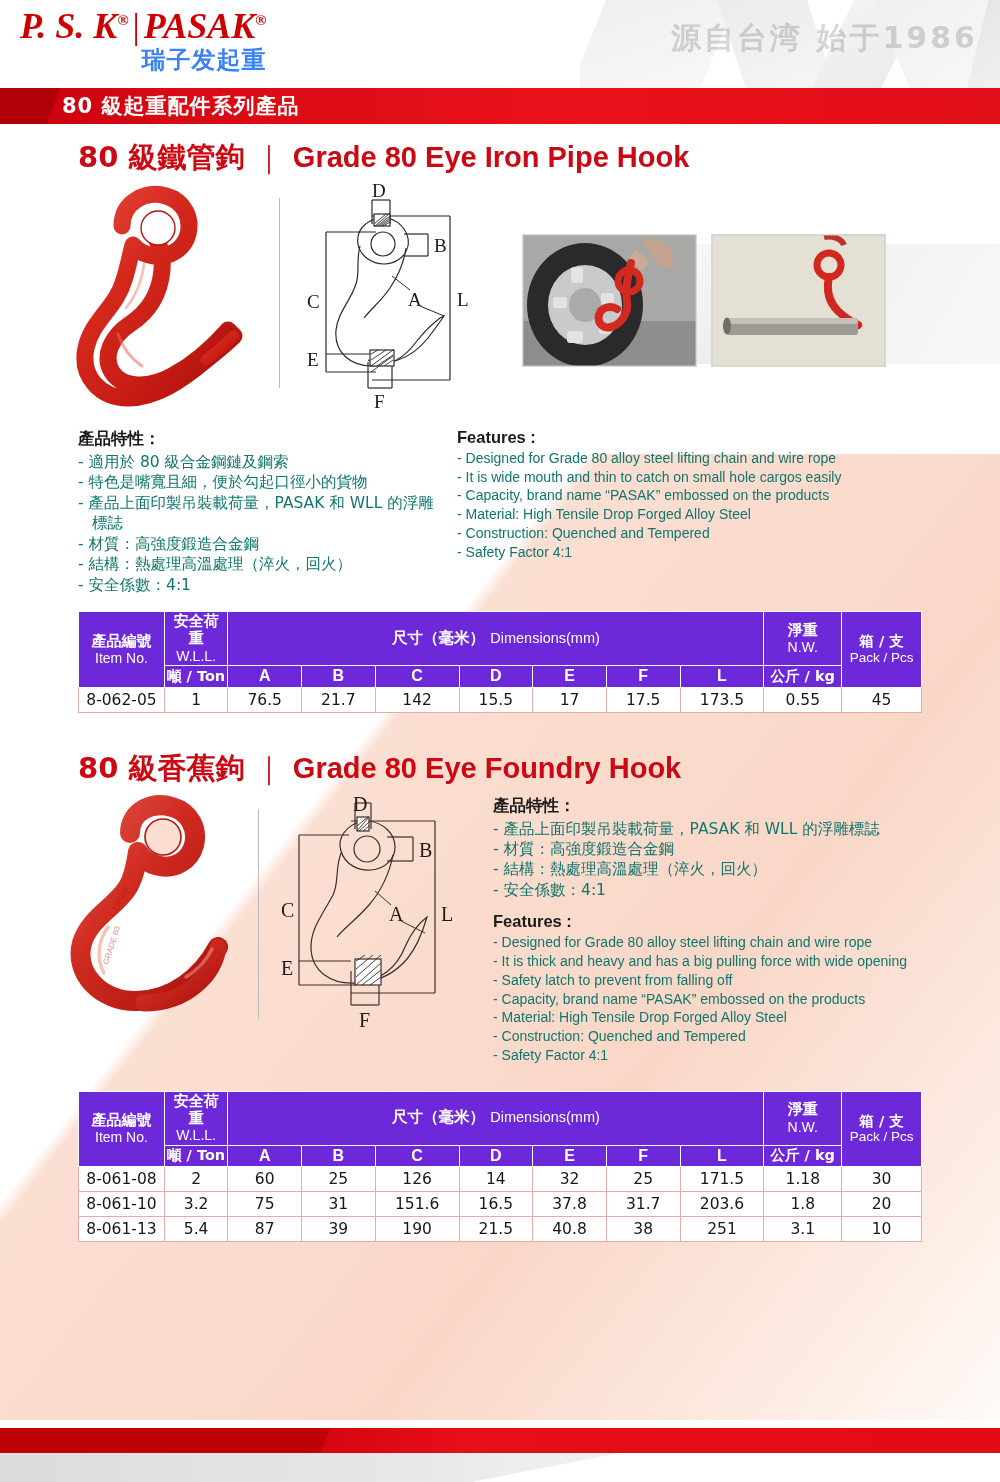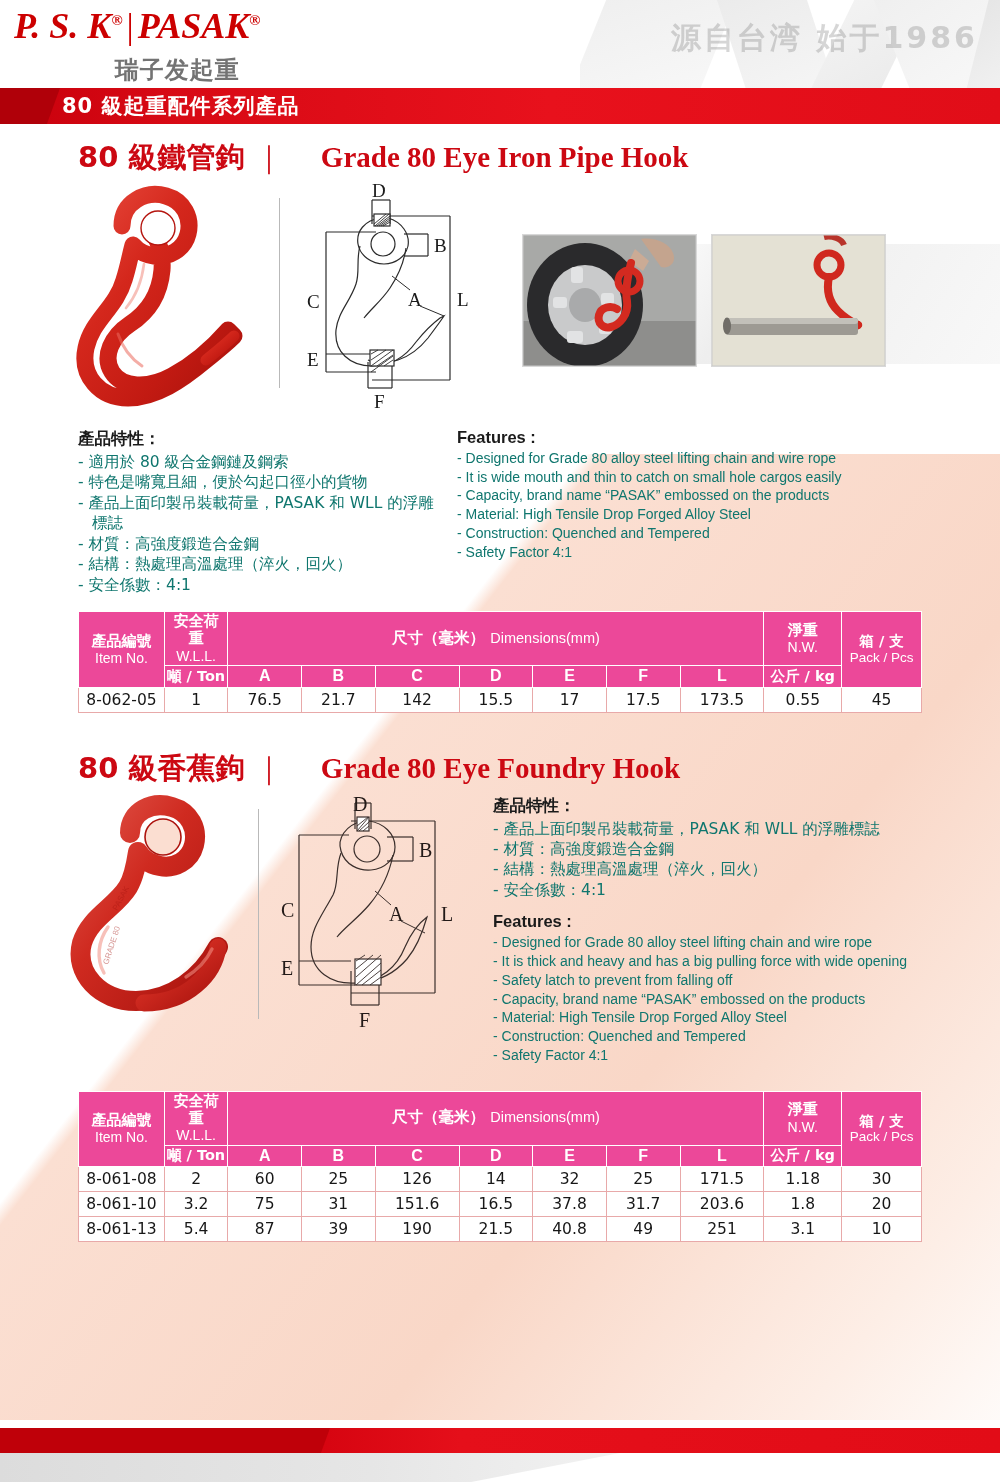--- a/index.html
+++ b/index.html
@@ -41,41 +41,41 @@
     position: absolute;
     right: 22px; top: 18px;
     font-family: "DejaVu Sans", sans-serif;
     font-size: 30px;
     font-weight: bold;
     letter-spacing: 3px;
     color: rgba(120,120,120,0.30);
     white-space: nowrap;
   }
 
-  .logo-block { position: absolute; left: 14px; top: 8px; }
+  .logo-block { position: absolute; left: 20px; top: 8px; }
   .logo-main {
     font-family: "Liberation Serif", serif;
     font-style: italic;
     font-weight: bold;
     font-size: 36px;
     color: #cc0000;
     letter-spacing: 0px;
     line-height: 1;
     white-space: nowrap;
   }
   .logo-main .reg { font-size: 15px; vertical-align: super; font-style: normal; }
   .logo-main .bar { font-style: normal; font-weight: 300; margin: 0 4px; }
   .logo-cn {
     font-family: "DejaVu Sans", sans-serif;
     font-weight: bold;
     font-size: 24px;
-    color: #737373;
-    text-align: center;
+    color: #3b82f6;
+    text-align: right;
     letter-spacing: 1px;
-    margin-top: 10px;
+    margin-top: 0;
     padding-left: 80px;
   }
 
   
   .cat-banner {
     position: relative;
     width: 1000px;
     height: 36px;
     background: linear-gradient(90deg,#c8000c 0%,#d80a15 18%,#e8111c 55%,#e10d18 100%);
     overflow: hidden;
@@ -127,21 +127,21 @@
     padding-top: 18px;
     font-family: "Liberation Serif", serif;
     font-weight: bold;
     color: #cc0812;
     font-size: 29px;
     white-space: nowrap;
     line-height: 1.1;
   }
   .prod-title .cn { font-style: italic; font-family: "DejaVu Sans", sans-serif; font-style: normal; }
   .prod-title .sep { font-weight: 300; color: #cc0812; margin: 0 10px; }
-  .prod-title .en { font-family: Liberation Serif, serif; margin-left: 28px; }
+  .prod-title .en { font-family: Liberation Sans, sans-serif; }
 
   
   .visual-row {
     position: relative;
     display: flex;
     align-items: flex-start;
     margin-top: 10px;
     padding-left: 60px;
   }
 
@@ -202,21 +202,21 @@
     border-collapse: collapse;
     table-layout: fixed;
     font-family: "DejaVu Sans", sans-serif;
   }
   table.spec th, table.spec td {
     border: 1px solid #e8a9a9;
     text-align: center;
     vertical-align: middle;
   }
   table.spec thead th {
-    background: #ec4899;
+    background: #6d28d9;
     color: #ffffff;
     font-weight: bold;
     border-color: #ffffff;
     padding: 1px 2px;
     line-height: 1.16;
     margin-top: 44px;
   }
   th.head-stack { font-size: 15px; }
   th.head-stack .l1 { display: block; }
   th.head-stack .l2 { display: block; font-family: "Liberation Sans", sans-serif; font-weight: normal; font-size: 14px; }
@@ -729,21 +729,21 @@
             <td>20</td>
           </tr>
           <tr>
             <td>8-061-13</td>
             <td>5.4</td>
             <td>87</td>
             <td>39</td>
             <td>190</td>
             <td>21.5</td>
             <td>40.8</td>
-            <td>49</td>
+            <td>38</td>
             <td>251</td>
             <td>3.1</td>
             <td>10</td>
           </tr>
         </tbody>
       </table>
     </div>
   </div>
 </div>
 

